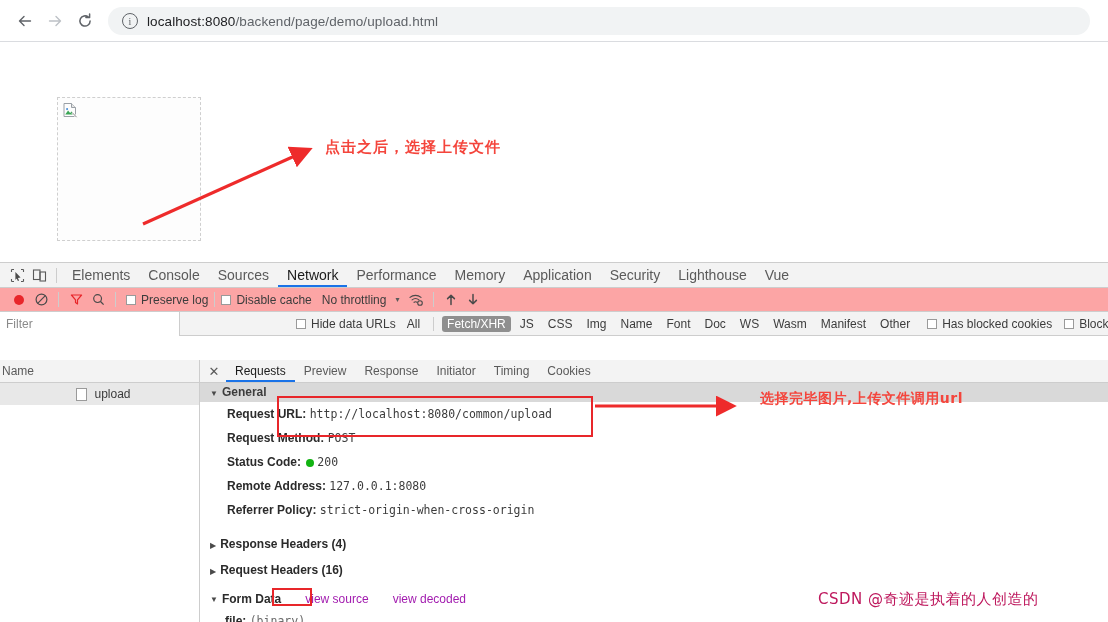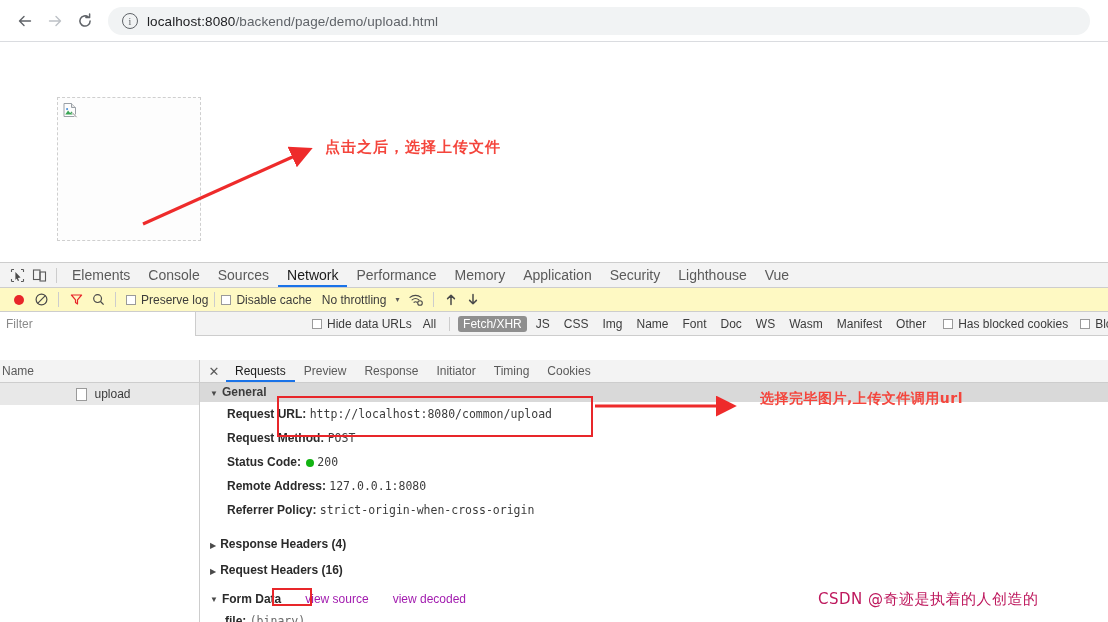--- a/index.html
+++ b/index.html
@@ -79,38 +79,38 @@
   }
   .vdiv{width:1px;height:15px;background:#cdcdcd;margin:0 6px;flex:0 0 auto;}
   .dt-tab{
     padding:0 9px;height:24px;line-height:24px;color:#5a5a5a;font-size:14px;
     white-space:nowrap;flex:0 0 auto;box-sizing:border-box;
   }
   .dt-tab.active{color:#1a1a1a;border-bottom:2px solid #1a73e8;}
 
   .dt-toolbar{
     height:24px;display:flex;align-items:center;padding-left:8px;
-    border-bottom:1px solid #cdcdcd;background:#fef9c3;box-sizing:border-box;text-align:right;
+    border-bottom:1px solid #cdcdcd;background:#fca5a5;box-sizing:border-box;text-align:right;
   }
   .rec-dot{width:10px;height:10px;border-radius:50%;background:#e8262a;flex:0 0 auto;}
   .cb{
     width:10px;height:10px;border:1px solid #9a9a9a;background:#fff;
     display:inline-block;margin-right:5px;vertical-align:-1px;flex:0 0 auto;
     box-sizing:border-box;
   }
   .tb-label{font-size:12px;color:#3c3c3c;white-space:nowrap;display:flex;align-items:center;}
   .throttle{font-size:12px;color:#3c3c3c;margin-left:10px;white-space:nowrap;}
   .caret{font-size:8px;color:#5a5a5a;margin-left:9px;}
 
   .dt-filterbar{
     height:24px;display:flex;align-items:center;
     border-bottom:1px solid #cdcdcd;background:#f3f3f3;box-sizing:border-box;
   }
   .filter-input{
-    width:196px;height:24px;line-height:24px;font-size:12px;color:#8a8a8a;
+    width:180px;height:24px;line-height:24px;font-size:12px;color:#8a8a8a;
     padding-left:6px;box-sizing:border-box;background:#fff;flex:0 0 auto;
     border-right:1px solid #cdcdcd;
   }
   .chiprow{display:flex;align-items:center;flex:1 1 auto;padding-left:10px;}
   .chip{
     font-size:12px;color:#3c3c3c;padding:1px 5px;border-radius:3px;margin:0 2px;
     white-space:nowrap;
   }
   .chip.sel{background:#8f8f8f;color:#ffffff;}
   .chipsep{width:1px;height:14px;background:#cdcdcd;margin:0 6px;}

